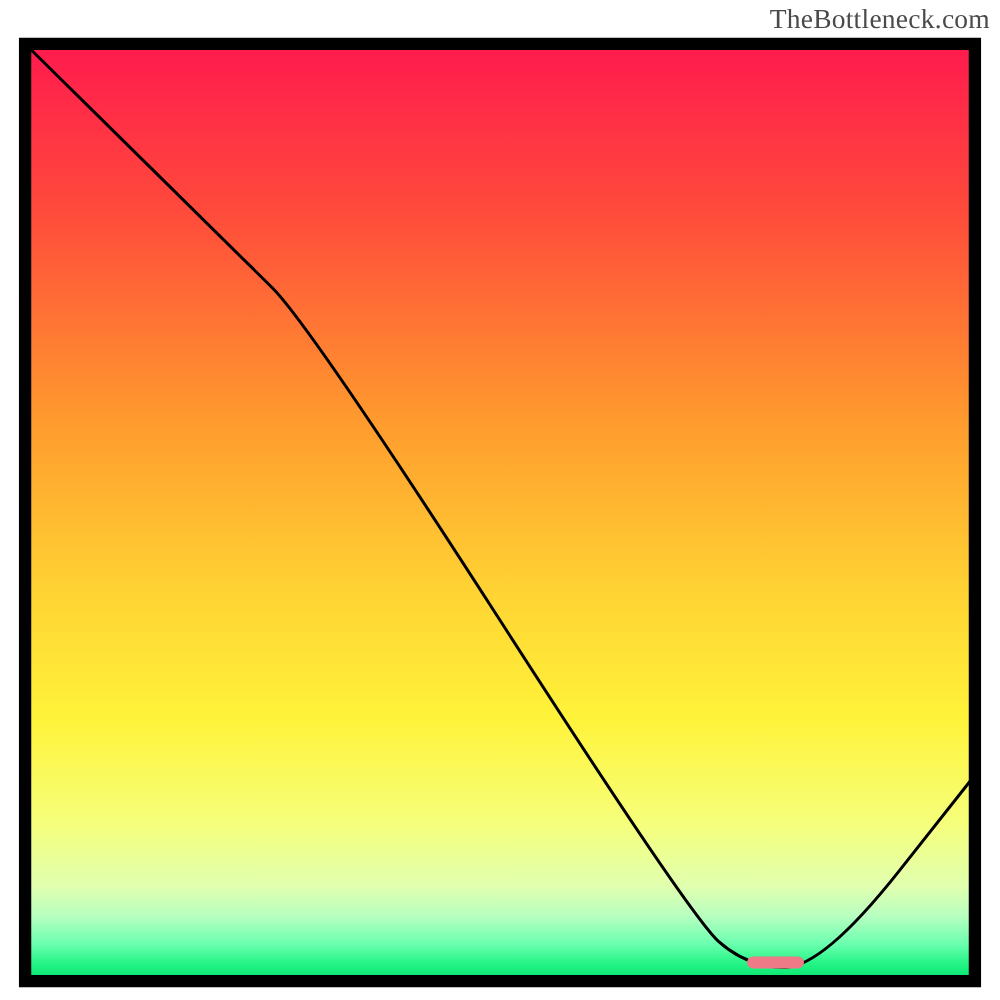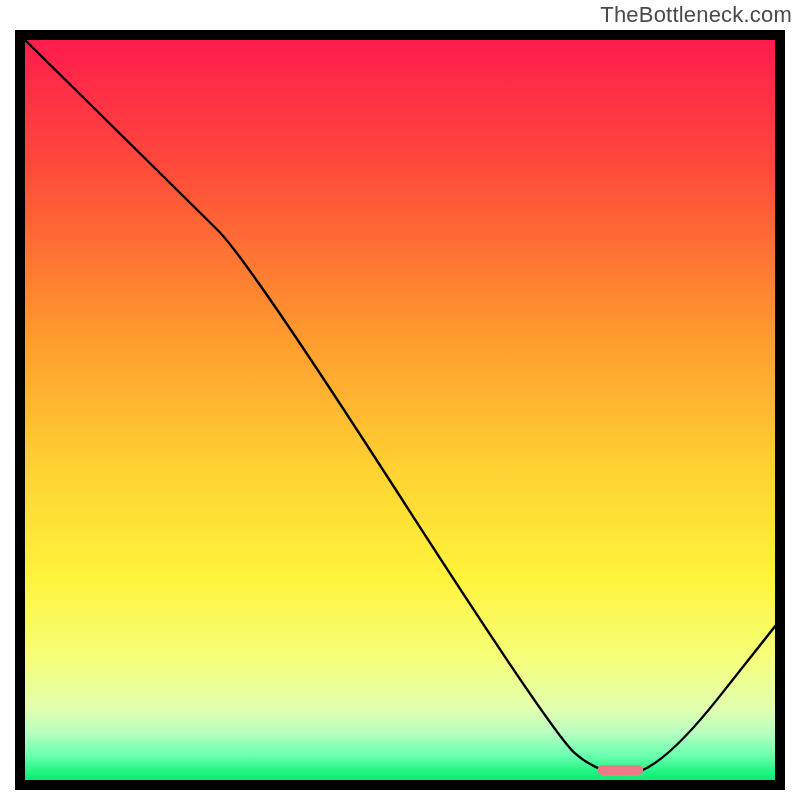--- a/index.html
+++ b/index.html
@@ -7,20 +7,21 @@
     padding: 0;
     width: 800px;
     height: 800px;
     background: #ffffff;
     font-family: Arial, Helvetica, sans-serif;
   }
   .container {
     position: relative;
     width: 800px;
     height: 780px;
+    font-family: Liberation Serif, serif;
   }
   .attribution {
     position: absolute;
     top: 2px;
     right: 8px;
     font-size: 22px;
     font-weight: 500;
     color: #4a4a4a;
     letter-spacing: 0.2px;
   }

